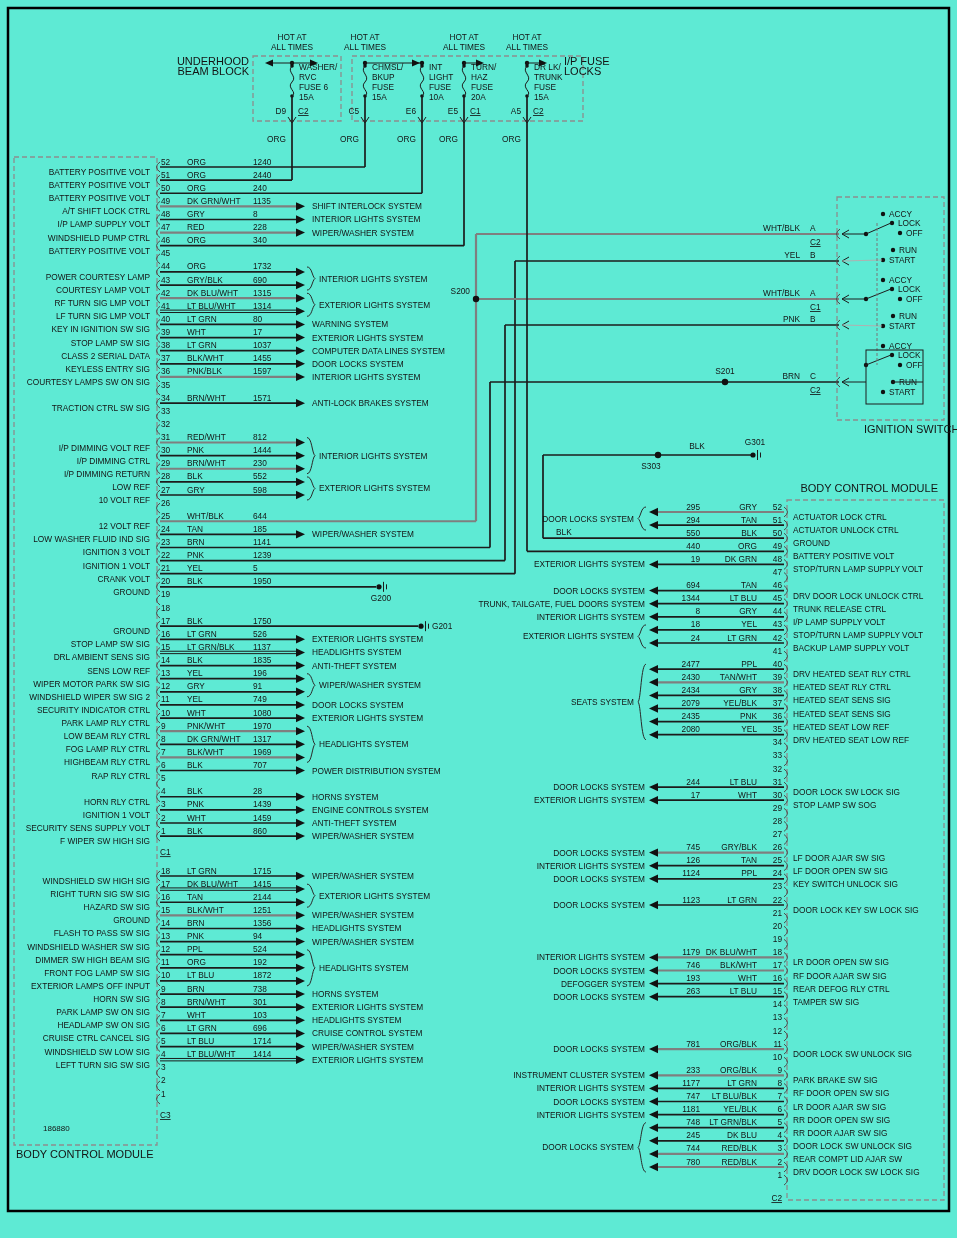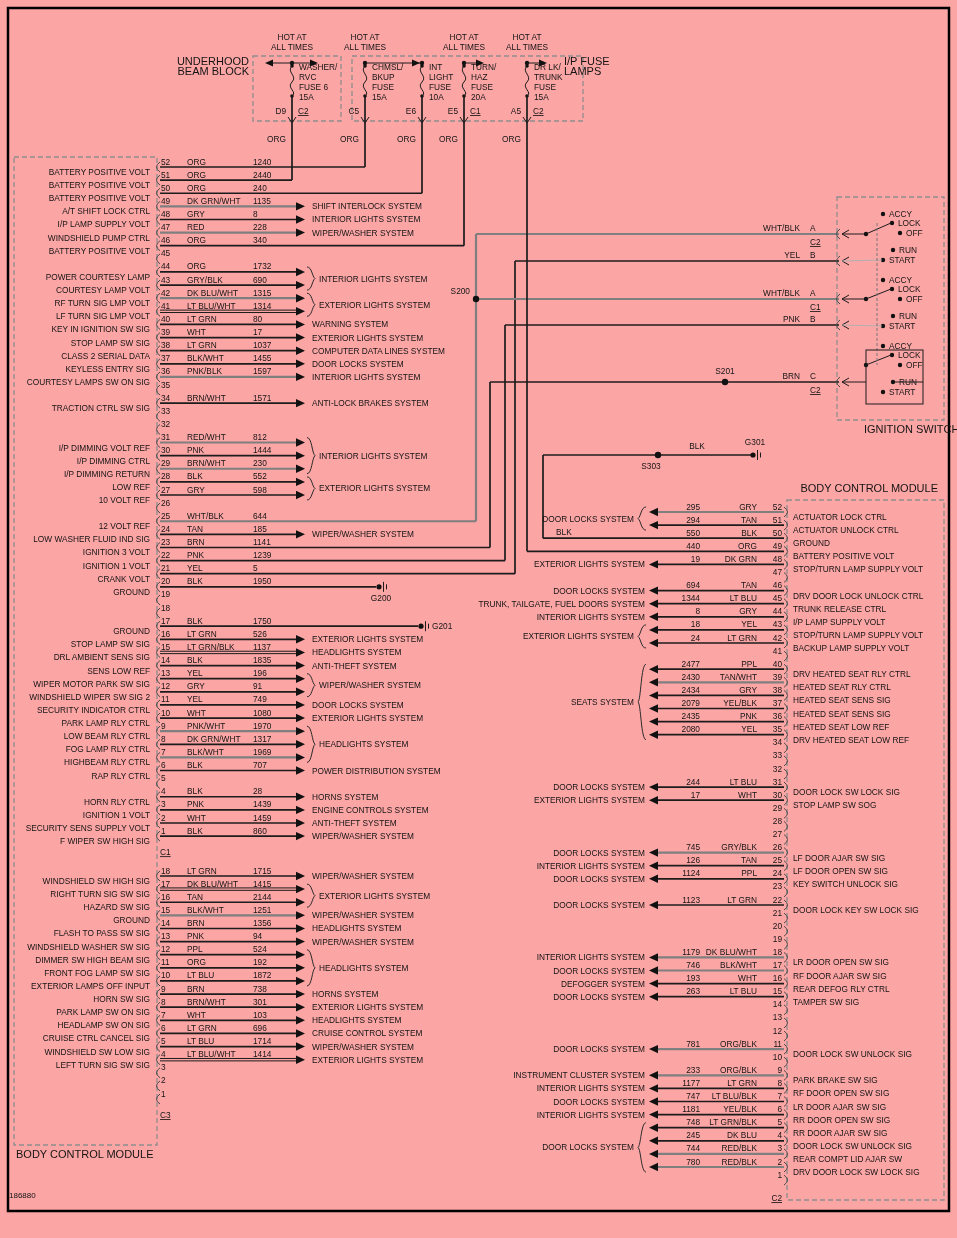--- a/index.html
+++ b/index.html
@@ -1,16 +1,16 @@
 <!DOCTYPE html>
 <html><head>
 <meta charset="utf-8">
 <style>
   html,body{margin:0;padding:0;background:#fff;}
-  .page{position:relative;width:957px;height:1238px;background:#fca5a5;overflow:hidden;
+  .page{position:relative;width:957px;height:1238px;background:#5eead4;overflow:hidden;
         font-family:"Liberation Sans",sans-serif;}
   svg text{font-family:"Liberation Sans",sans-serif;font-size:8.3px;fill:#141414;}
   .hlabel{position:absolute;font-size:11px;color:#141414;line-height:10px;white-space:nowrap;}
   .r{text-align:right;}
   .wb{stroke:#1c1c1c;stroke-width:1.7;}
   .wg{stroke:#7f7f7f;stroke-width:2.2;}
   .wt{stroke:#1c1c1c;stroke-width:1;}
   .wl{stroke:#b0b0b0;stroke-width:1.1;}
   .pl{stroke:#4a4a4a;stroke-width:1;fill:none;}
   .dash{fill:none;stroke:#8d8d8d;stroke-width:1.3;stroke-dasharray:5 3;}
@@ -1002,19 +1002,19 @@
       <text x="634" y="1150.35" text-anchor="end">DOOR LOCKS SYSTEM</text>
       <text x="782" y="1201.1999999999998" text-anchor="end" text-decoration="underline">C2</text>
     </svg>
 
   <div class="hlabel r" style="left:169px;top:56px;width:80px;">
     <div>UNDERHOOD</div>
     <div>BEAM BLOCK</div>
   </div>
   <div class="hlabel" style="left:564px;top:56px;">
     <div>I/P FUSE</div>
-    <div>LAMPS</div>
+    <div>LOCKS</div>
   </div>
   <div class="hlabel" style="left:864px;top:424px;">IGNITION SWITCH</div>
   <div class="hlabel r" style="left:788px;top:483px;width:150px;">BODY CONTROL MODULE</div>
   <div class="hlabel" style="left:16px;top:1149px;">BODY CONTROL MODULE</div>
-  <div class="hlabel" style="left:9px;top:1191px;font-size:8px;">186880</div>
+  <div class="hlabel" style="left:9px;top:1124px;font-size:8px;padding-left:34px;">186880</div>
 </div>
 
 </body></html>

